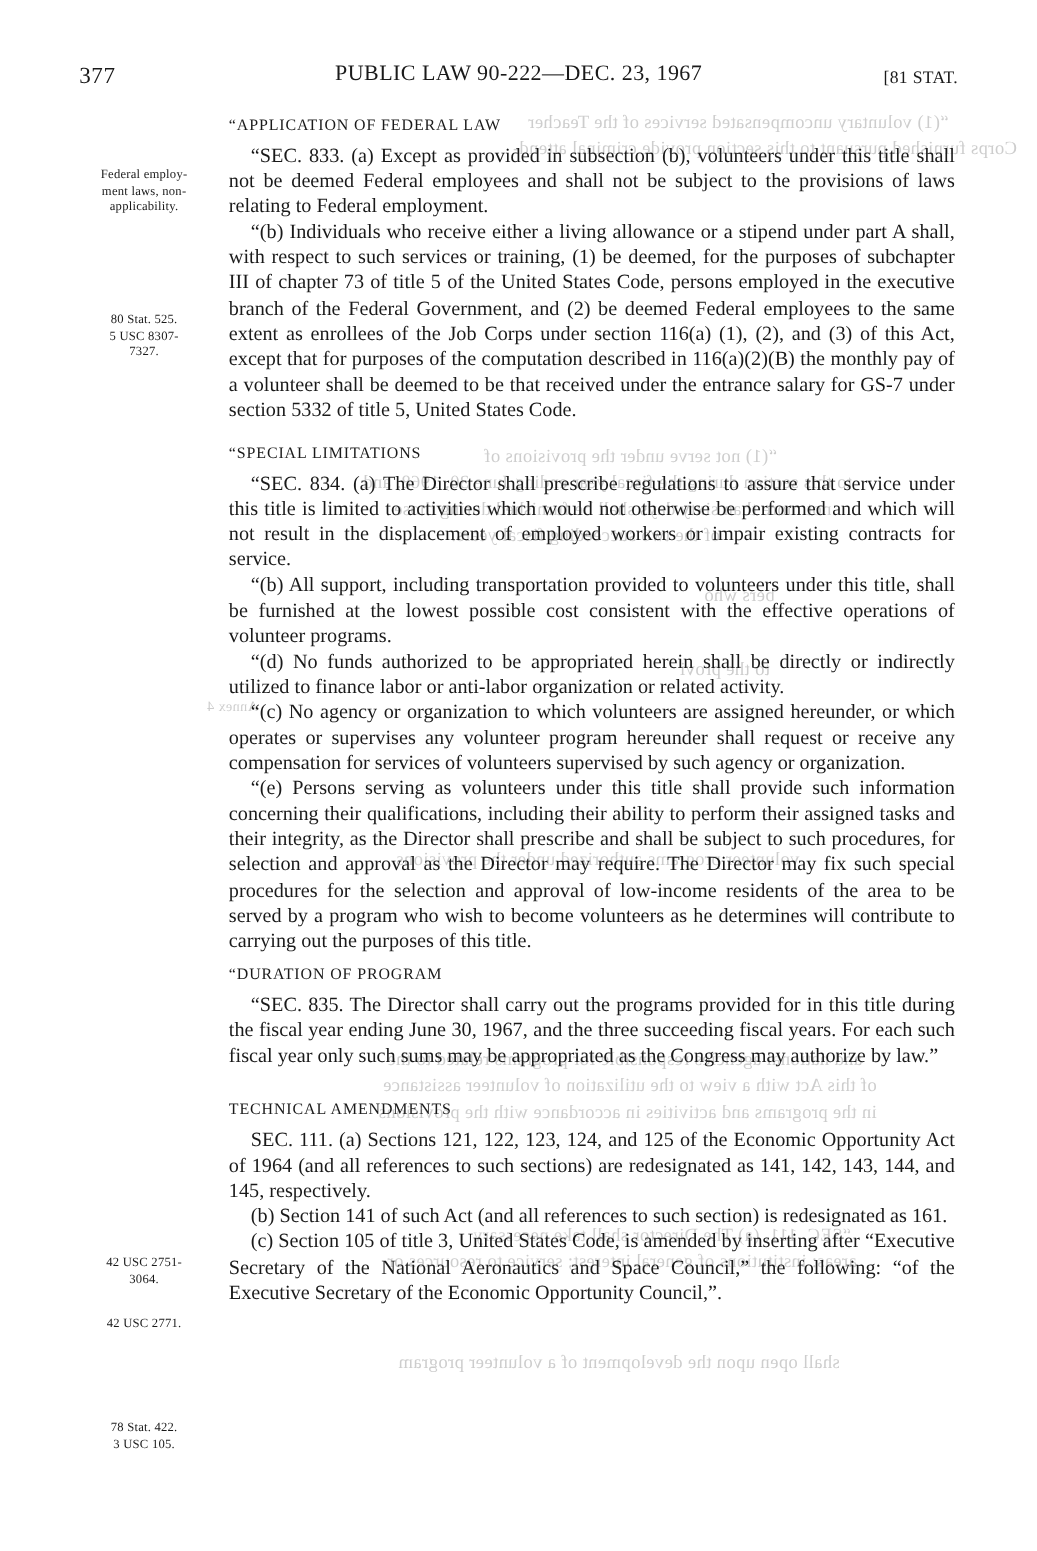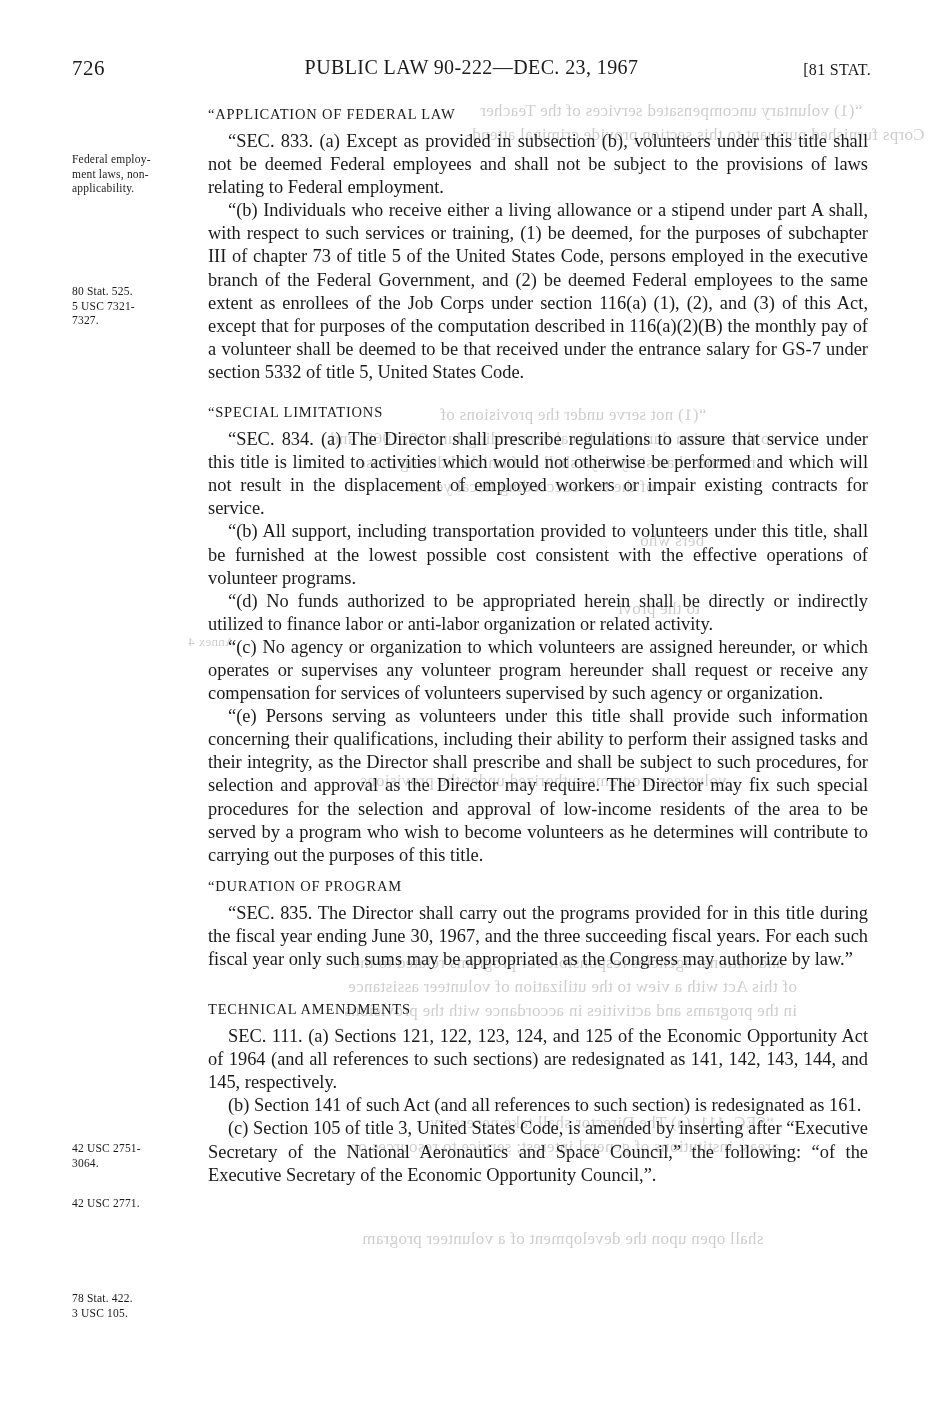--- a/index.html
+++ b/index.html
@@ -60,21 +60,21 @@
     position: absolute;
     left: 0;
     top: 0;
     width: 118px;
   }
   .margin-note {
     position: absolute;
     font-family: "Liberation Serif", serif;
     font-size: 11.5px;
     line-height: 1.28;
-    text-align: left;
+    text-align: center;
     width: 118px;
     left: 0;
     letter-spacing: 0.2px;
   }
   .body {
     margin-left: 136px;
     width: 660px;
   }
 
   
@@ -131,33 +131,33 @@
     <div class="ghost" style="left:360px; top:770px;">volunteer programs authorized under the provisions</div>
     <div class="ghost" style="left:352px; top:952px;">and national agencies responsible for programs related to the</div>
     <div class="ghost" style="left:348px; top:976px;">of this Act with a view to the utilization of volunteer assistance</div>
     <div class="ghost" style="left:344px; top:1000px;">in the programs and activities in accordance with the provisions</div>
     <div class="ghost" style="left:430px; top:1112px;">“SEC. 111. (a) The Director shall take necessary</div>
     <div class="ghost" style="left:352px; top:1136px;">areas: institutions of general interest; service to resources or</div>
     <div class="ghost" style="left:362px; top:1228px;">shall open upon the development of a volunteer program</div>
   </div>
 
   <div class="running-head">
-    <span class="page-number">726</span>
+    <span class="page-number">377</span>
     <span class="head-title">PUBLIC LAW 90-222—DEC. 23, 1967</span>
     <span class="head-right">[81 STAT.</span>
   </div>
 
   <div class="content">
 
     <div class="marginals">
       <div class="margin-note" style="top:46px; white-space:pre-line;">Federal employ-
 ment laws, non-
 applicability.</div>
       <div class="margin-note" style="top:178px; white-space:pre-line;">80 Stat. 525.
-5 USC 7321-
+5 USC 8307-
 7327.</div>
       <div class="margin-note" style="top:1035px; white-space:pre-line;">42 USC 2751-
 3064.</div>
       <div class="margin-note" style="top:1090px; white-space:pre-line;">42 USC 2771.</div>
       <div class="margin-note" style="top:1185px; white-space:pre-line;">78 Stat. 422.
 3 USC 105.</div>
     </div>
 
     <div class="body">
 

